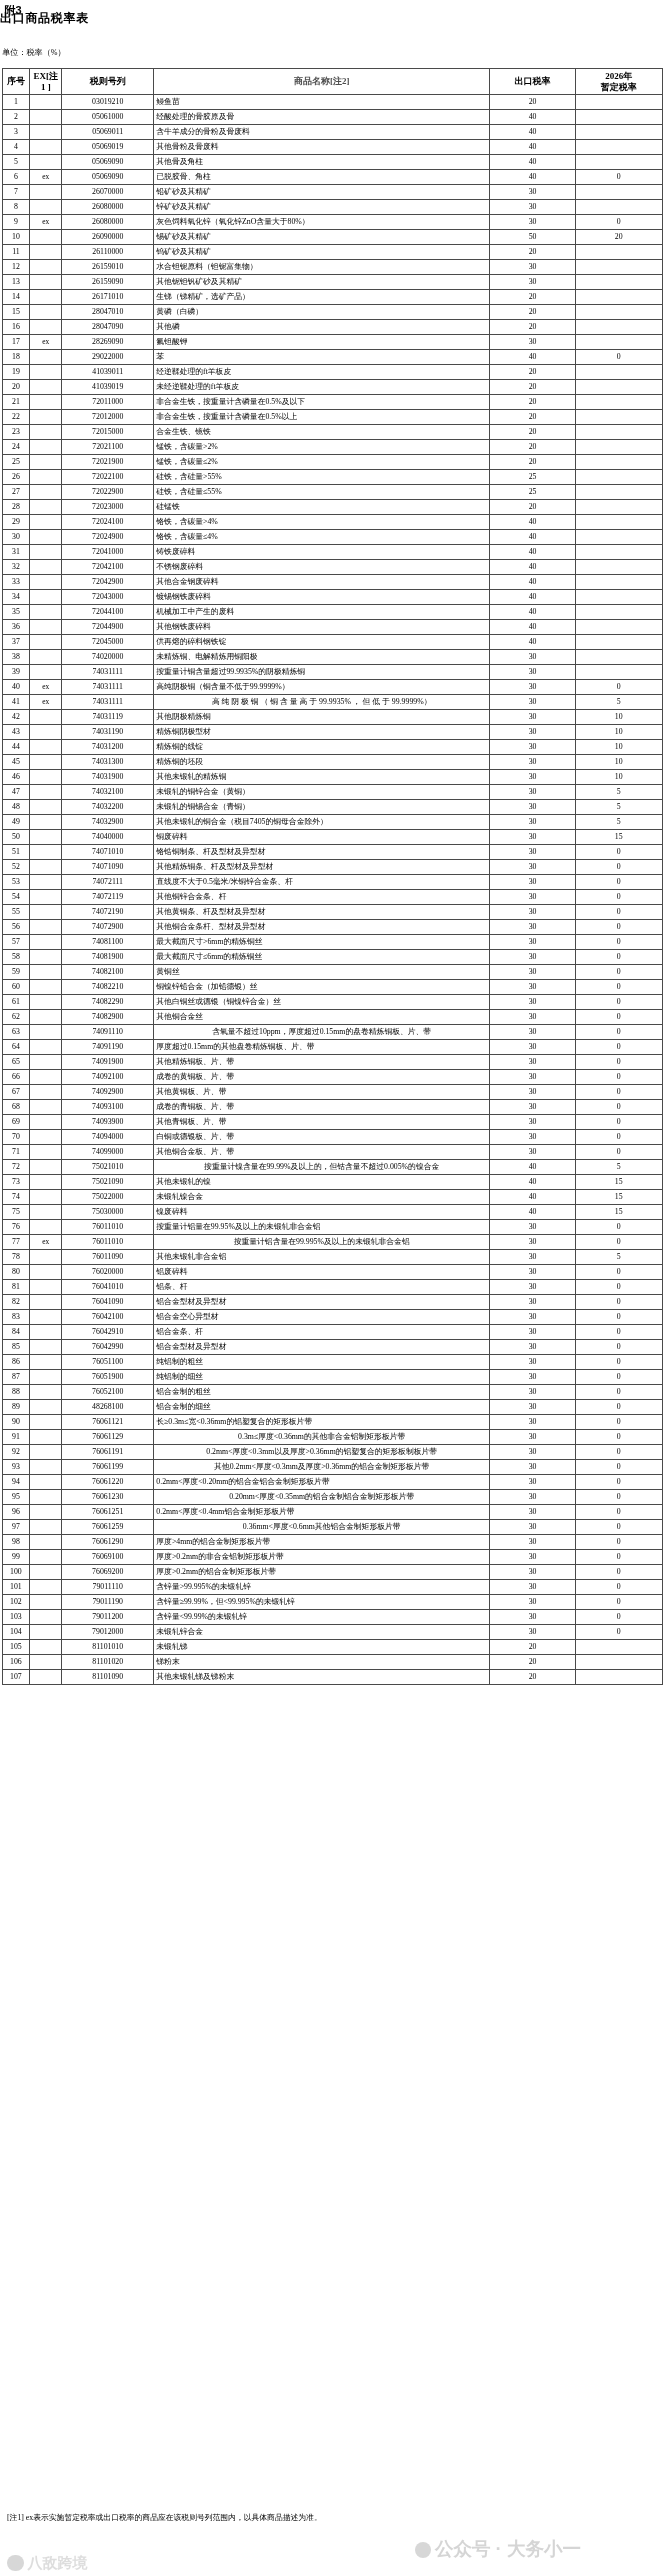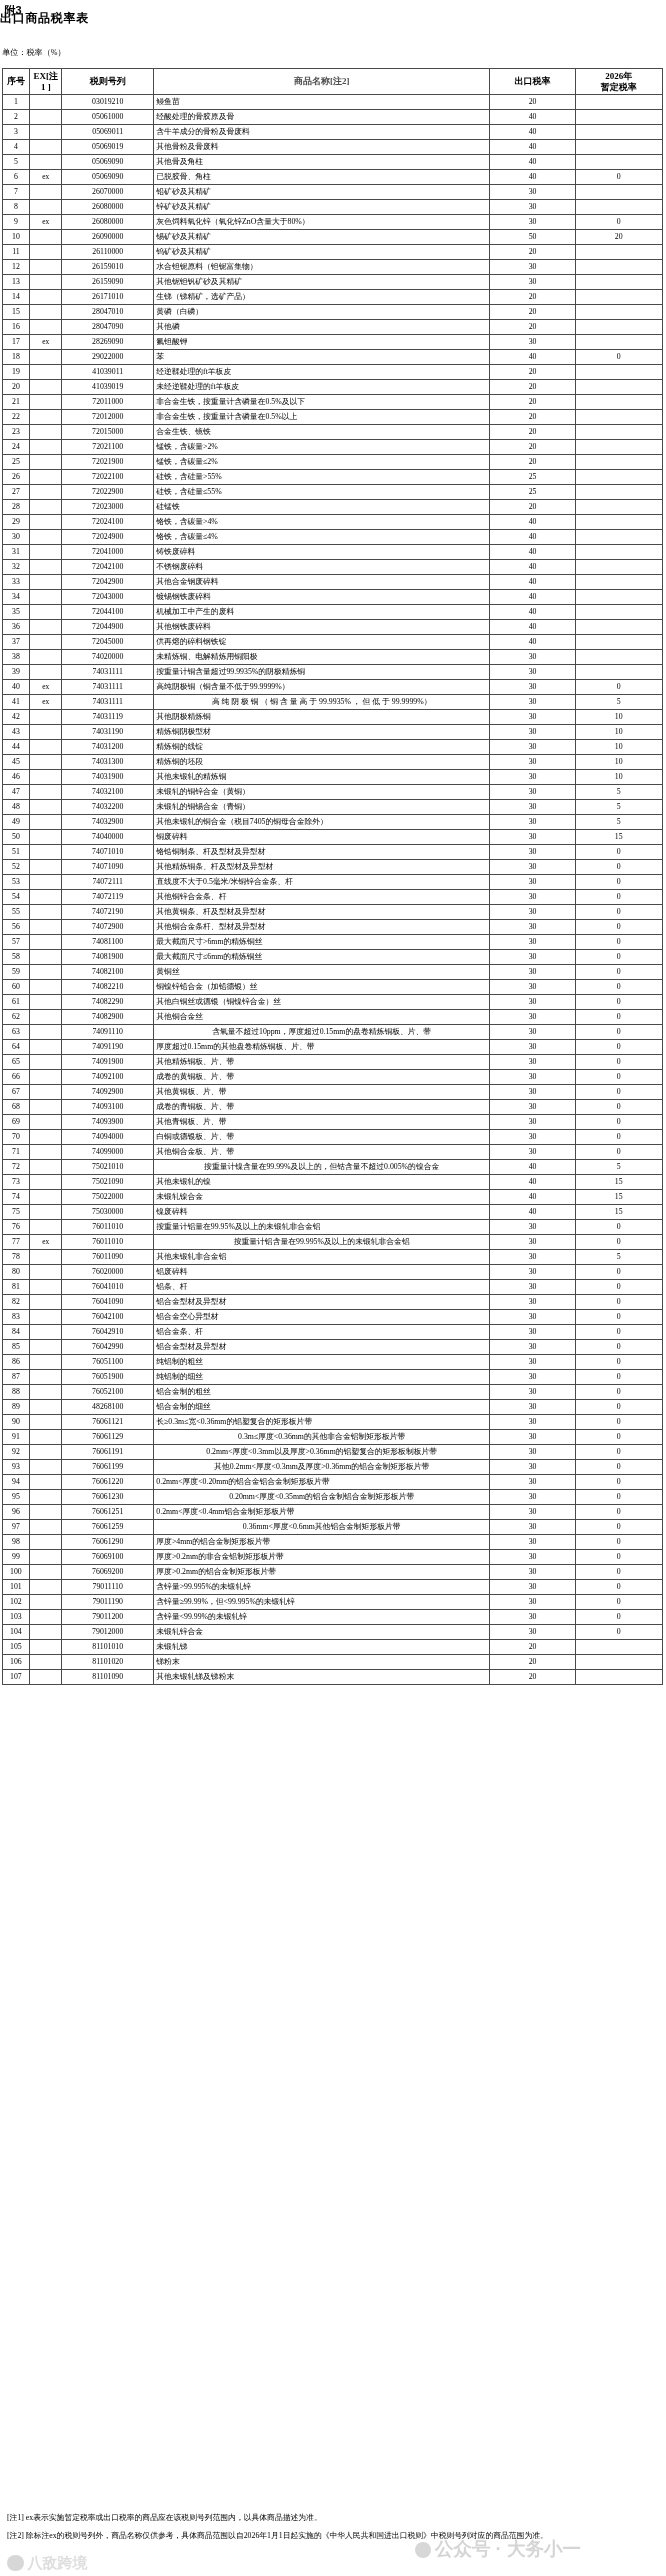--- a/index.html
+++ b/index.html
@@ -991,21 +991,20 @@
           <td class="col-code">81101090</td>
           <td class="col-name">其他未锻轧锑及锑粉末</td>
           <td class="col-rate">20</td>
           <td class="col-prov"></td>
         </tr>
       </tbody>
   </table>
 
   <div class="notes">
     <p>[注1] ex表示实施暂定税率或出口税率的商品应在该税则号列范围内，以具体商品描述为准。</p>
-    <p>[注2] 除标注ex的税则号列外，商品名称仅供参考，具体商品范围以自2026年1月1日起实施的《中华人民共和国进出口税则》中税则号列对应的商品范围为准。</p>
   </div>
 
   <div class="wm wm-right">
     <span class="wm-ico"></span><span>公众号 · 大务小一</span>
   </div>
   <div class="wm wm-left">
     <span class="wm-ico"></span><span>八敌跨境</span>
   </div>
 
 </div>

